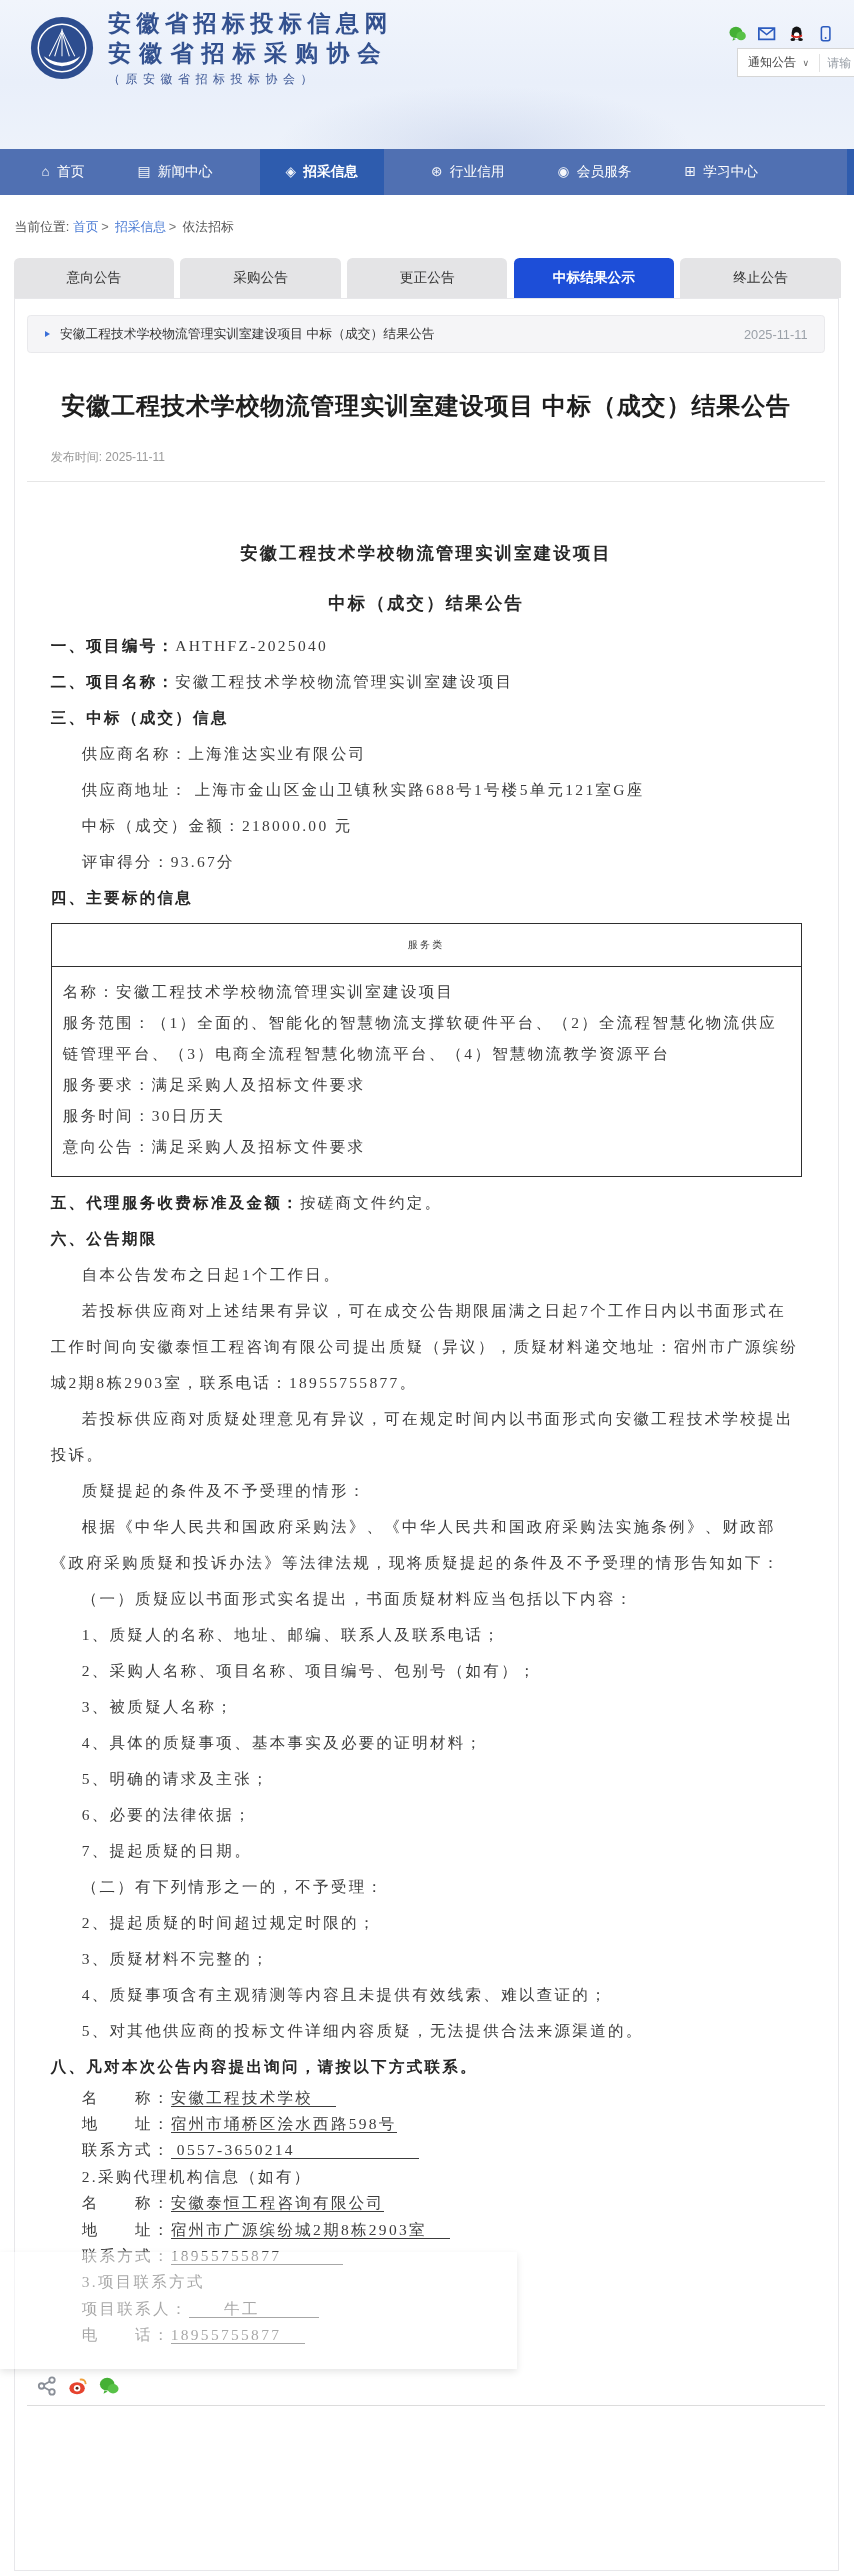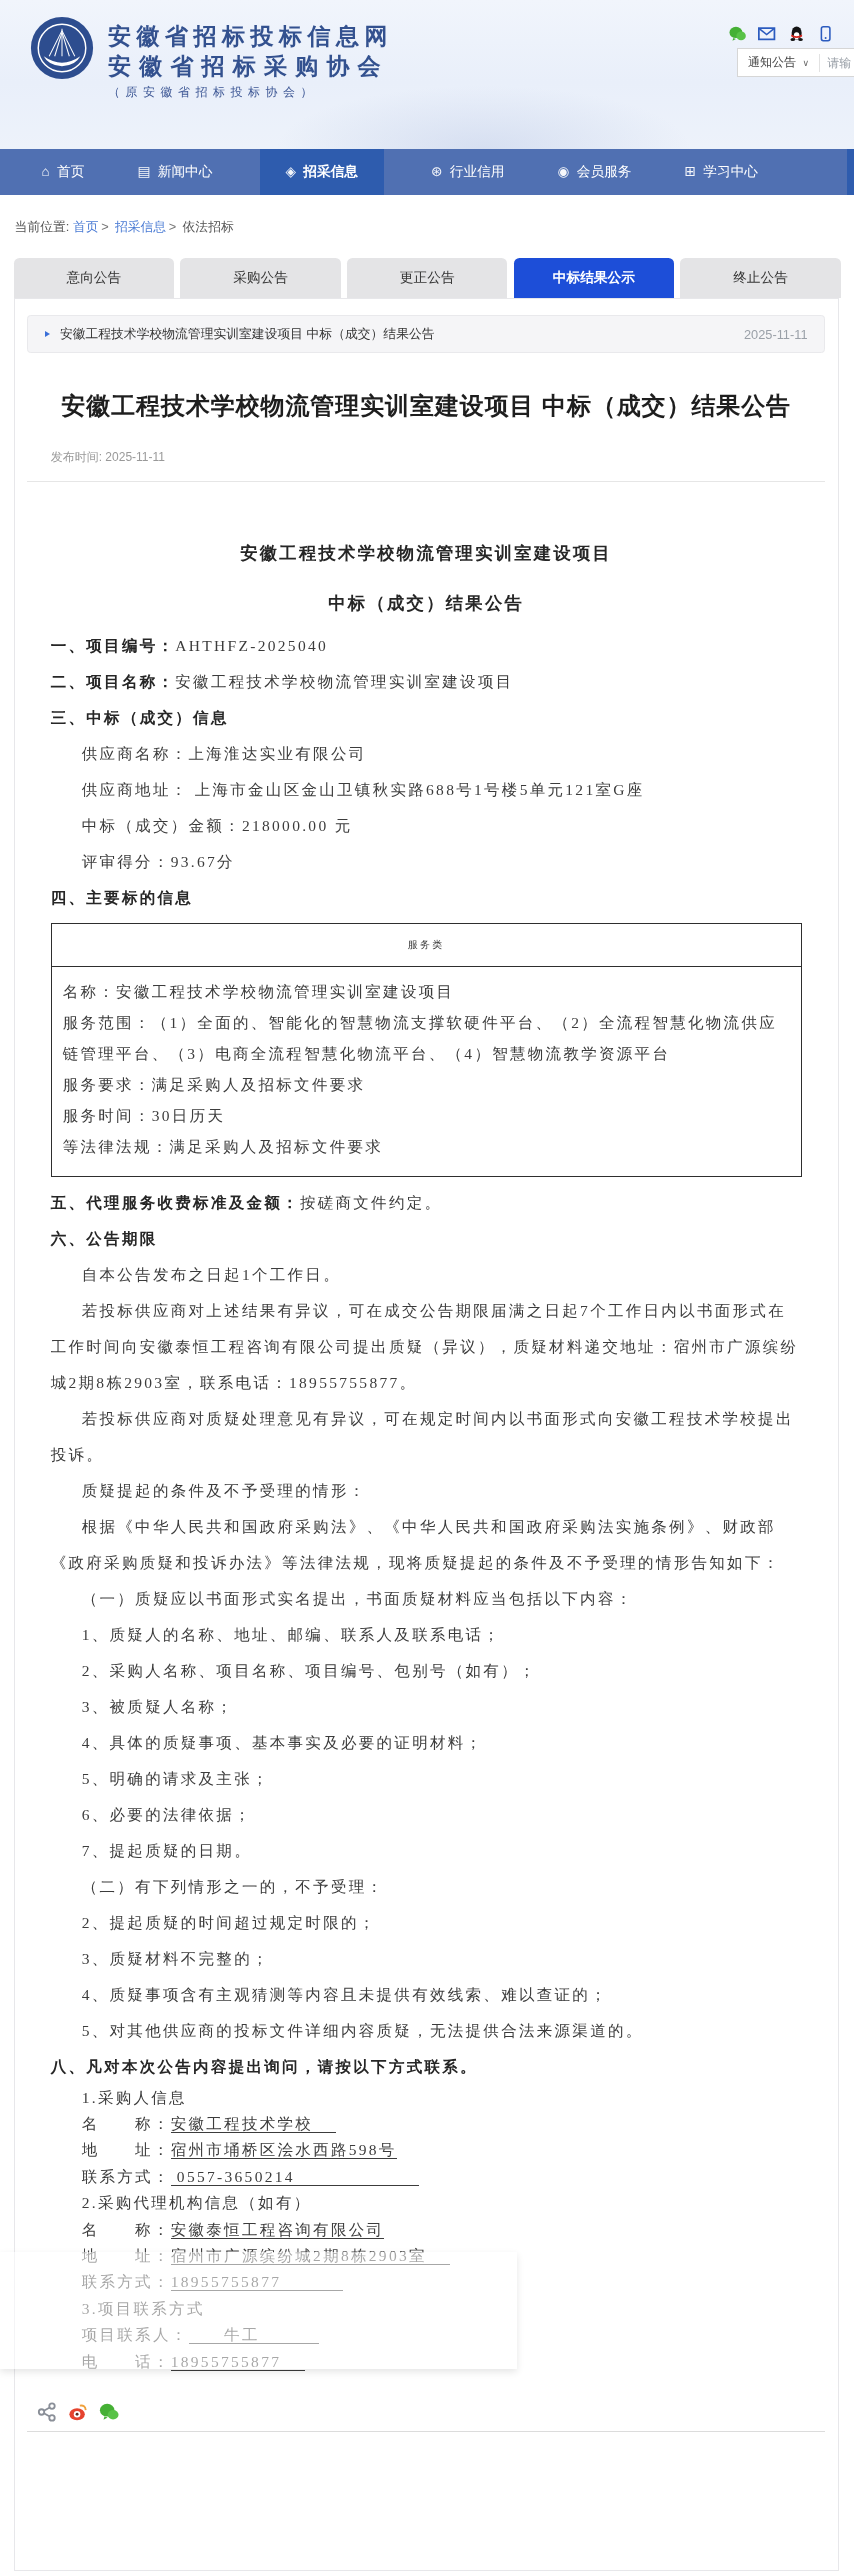--- a/index.html
+++ b/index.html
@@ -5,21 +5,21 @@
   html,body{margin:0;padding:0;background:#fff;}
   .page{position:relative;width:854px;height:2576px;overflow:hidden;background:#fff;
         font-family:"Liberation Sans","DejaVu Sans",sans-serif;}
 
   
   .site-header{position:relative;height:149px;
     background:linear-gradient(180deg,#f1f5fc 0%,#e9effa 55%,#edf2fa 100%);}
   .site-header::after{content:"";position:absolute;left:274px;bottom:0;width:419px;height:64px;
     background:radial-gradient(ellipse at 50% 100%,rgba(186,200,230,.45),transparent 70%);}
   .logo{position:absolute;left:30px;top:16.4px;width:64px;height:64px;}
-  .titles{position:absolute;left:108px;top:23px;color:#33518f;}
+  .titles{position:absolute;left:108px;top:10px;color:#33518f;}
   .t1{font-size:23px;font-weight:bold;letter-spacing:5.5px;line-height:27px;}
   .t2{font-size:23px;font-weight:bold;letter-spacing:8.2px;line-height:27px;margin-top:2.7px;}
   .t3{font-size:12px;letter-spacing:5.5px;margin-top:4.6px;color:#3c5694;}
   .quick-icons{position:absolute;left:729px;top:26.4px;display:flex;gap:12px;align-items:center;}
   .qicon{width:17.3px;height:15.5px;display:inline-block;}
   .searchbox{position:absolute;left:737px;top:48px;width:201px;height:29px;background:#fff;
     border:0.9px solid #d6d6d6;display:flex;align-items:center;box-sizing:border-box;}
   .search-cat{display:flex;align-items:center;gap:6.4px;padding:0 10px;font-size:12px;color:#444;
     height:100%;cursor:pointer;}
   .search-caret{font-size:9px;color:#666;}
@@ -226,21 +226,21 @@
               <th>服务类</th>
             </tr>
         </thead>
         <tbody>
           <tr>
               <td>
             <div>名称：安徽工程技术学校物流管理实训室建设项目</div>
             <div>服务范围：（1）全面的、智能化的智慧物流支撑软硬件平台、（2）全流程智慧化物流供应链管理平台、（3）电商全流程智慧化物流平台、（4）智慧物流教学资源平台</div>
             <div>服务要求：满足采购人及招标文件要求</div>
             <div>服务时间：30日历天</div>
-            <div>等法律法规：满足采购人及招标文件要求</div>
+            <div>意向公告：满足采购人及招标文件要求</div>
           </td>
             </tr>
         </tbody>
       </table>
 
       <p><b class="hd">五、代理服务收费标准及金额：</b><span>按磋商文件约定。</span></p>
       <p><b class="hd">六、公告期限</b></p>
       <p class="ind">自本公告发布之日起1个工作日。</p>
 
       <p class="pind">若投标供应商对上述结果有异议，可在成交公告期限届满之日起7个工作日内以书面形式在工作时间向安徽泰恒工程咨询有限公司提出质疑（异议），质疑材料递交地址：宿州市广源缤纷城2期8栋2903室，联系电话：18955755877。</p>
@@ -259,21 +259,20 @@
 
       <p class="pind">（二）有下列情形之一的，不予受理：</p>
 
       <p class="ind">2、提起质疑的时间超过规定时限的；</p>
       <p class="ind">3、质疑材料不完整的；</p>
       <p class="ind">4、质疑事项含有主观猜测等内容且未提供有效线索、难以查证的；</p>
       <p class="ind">5、对其他供应商的投标文件详细内容质疑，无法提供合法来源渠道的。</p>
 
       <p><b class="hd">八、凡对本次公告内容提出询问，请按以下方式联系。</b></p>
 
-      <p class="gtitle">1.采购人信息</p>
       <p class="crow"><span class="clabel">名　　称：</span><span class="uline pr-s">安徽工程技术学校</span></p>
       <p class="crow"><span class="clabel">地　　址：</span><span class="uline">宿州市埇桥区浍水西路598号</span></p>
       <p class="crow"><span class="clabel">联系方式：</span><span class="uline pr-l"> 0557-3650214</span></p>
 
       <p class="gtitle">2.采购代理机构信息（如有）</p>
       <p class="crow"><span class="clabel">名　　称：</span><span class="uline">安徽泰恒工程咨询有限公司</span></p>
       <p class="crow"><span class="clabel">地　　址：</span><span class="uline pr-s">宿州市广源缤纷城2期8栋2903室</span></p>
       <p class="crow"><span class="clabel">联系方式：</span><span class="uline pr-m">18955755877</span></p>
 
       <p class="gtitle">3.项目联系方式</p>

